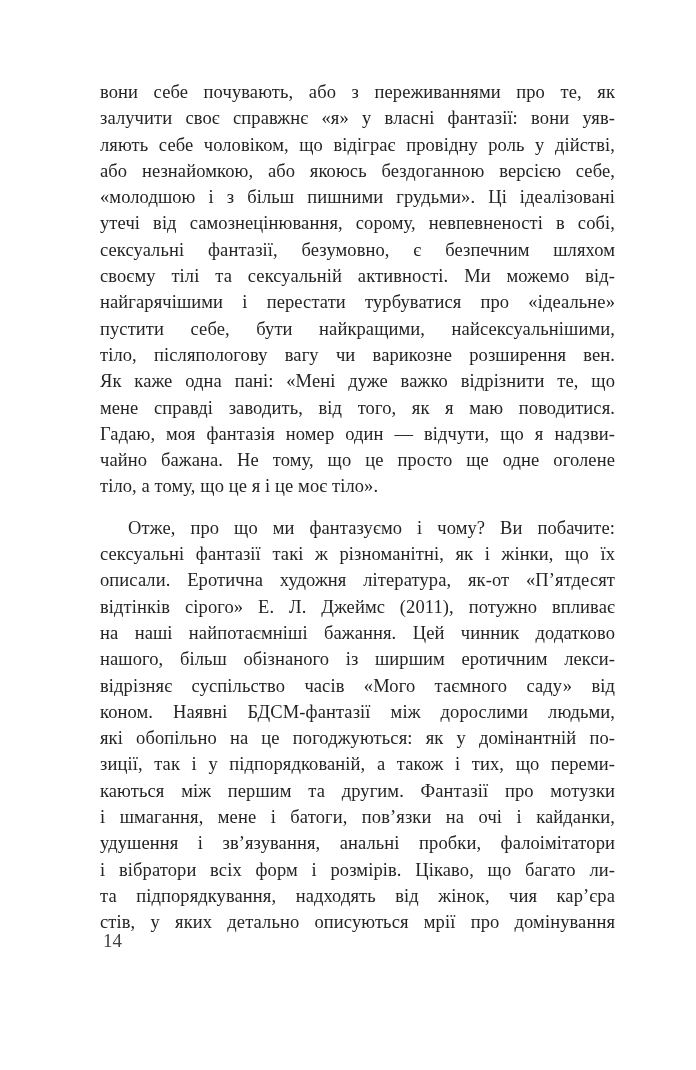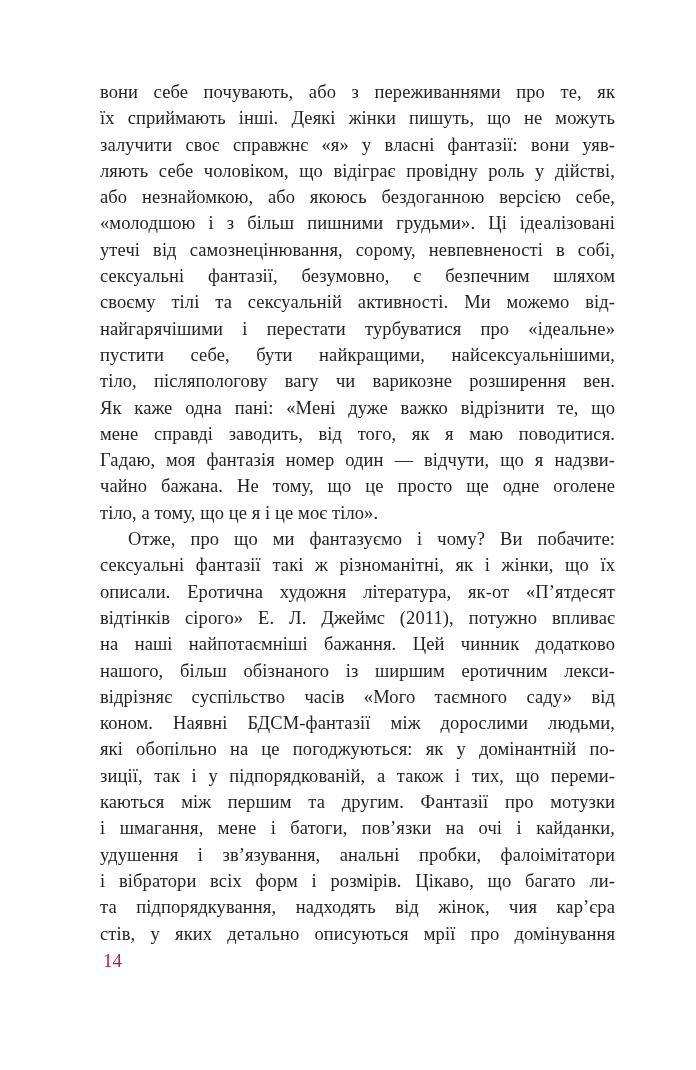--- a/index.html
+++ b/index.html
@@ -27,41 +27,41 @@
     line-height: 26.3px;
     text-align: justify;
     text-align-last: justify;
     letter-spacing: 0.1px;
     white-space: normal;
     overflow: hidden;
     height: 26.3px;
   }
   .line.indent {
     padding-left: 28px;
+    margin-top: 15px;
   }
   .line.no-justify {
     text-align: center;
     text-align-last: left;
   }
   .page-number {
     position: absolute;
     left: 103px;
-    top: 948px;
+    top: 928px;
     font-size: 19px;
     line-height: 26px;
-    color: #be185d;
+    color: #404040;
   }
 </style>
 </head>
 <body>
 
 <div class="page">
   <div class="text-block" id="text-block">
       <div class="line">вони себе почувають, або з переживаннями про те, як</div>
-      <div class="line">їх сприймають інші. Деякі жінки пишуть, що не можуть</div>
       <div class="line">залучити своє справжнє «я» у власні фантазії: вони уяв-</div>
       <div class="line">ляють себе чоловіком, що відіграє провідну роль у дійстві,</div>
       <div class="line">або незнайомкою, або якоюсь бездоганною версією себе,</div>
       <div class="line">«молодшою і з більш пишними грудьми». Ці ідеалізовані</div>
       <div class="line">утечі від самознецінювання, сорому, невпевненості в собі,</div>
       <div class="line">сексуальні фантазії, безумовно, є безпечним шляхом</div>
       <div class="line">своєму тілі та сексуальній активності. Ми можемо від-</div>
       <div class="line">найгарячішими і перестати турбуватися про «ідеальне»</div>
       <div class="line">пустити себе, бути найкращими, найсексуальнішими,</div>
       <div class="line">тіло, післяпологову вагу чи варикозне розширення вен.</div>

